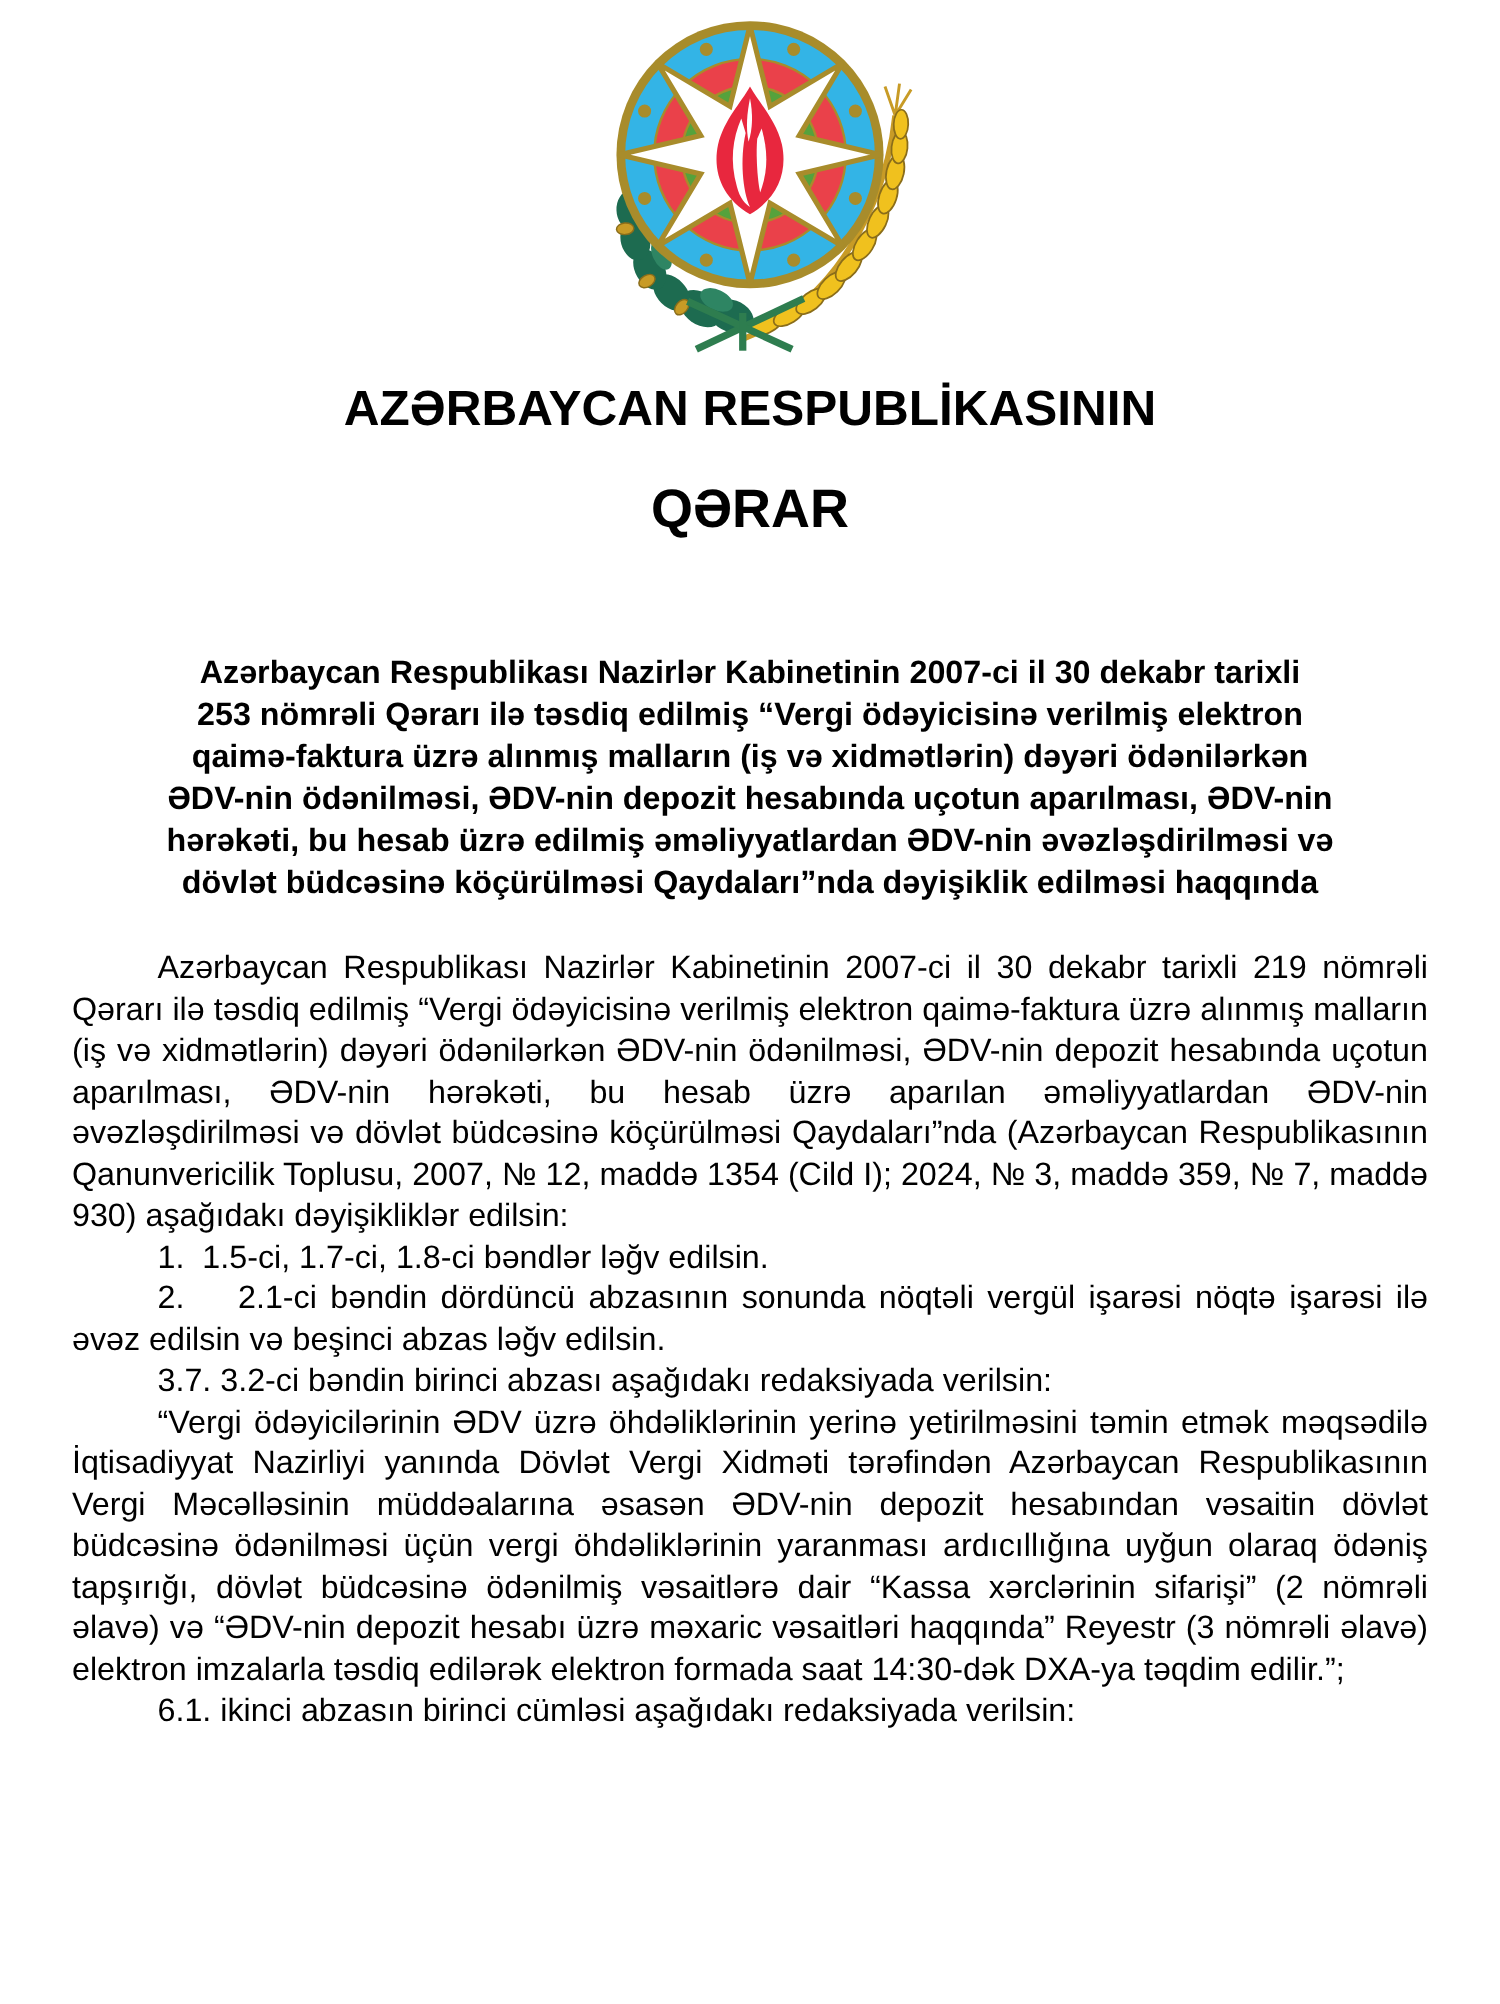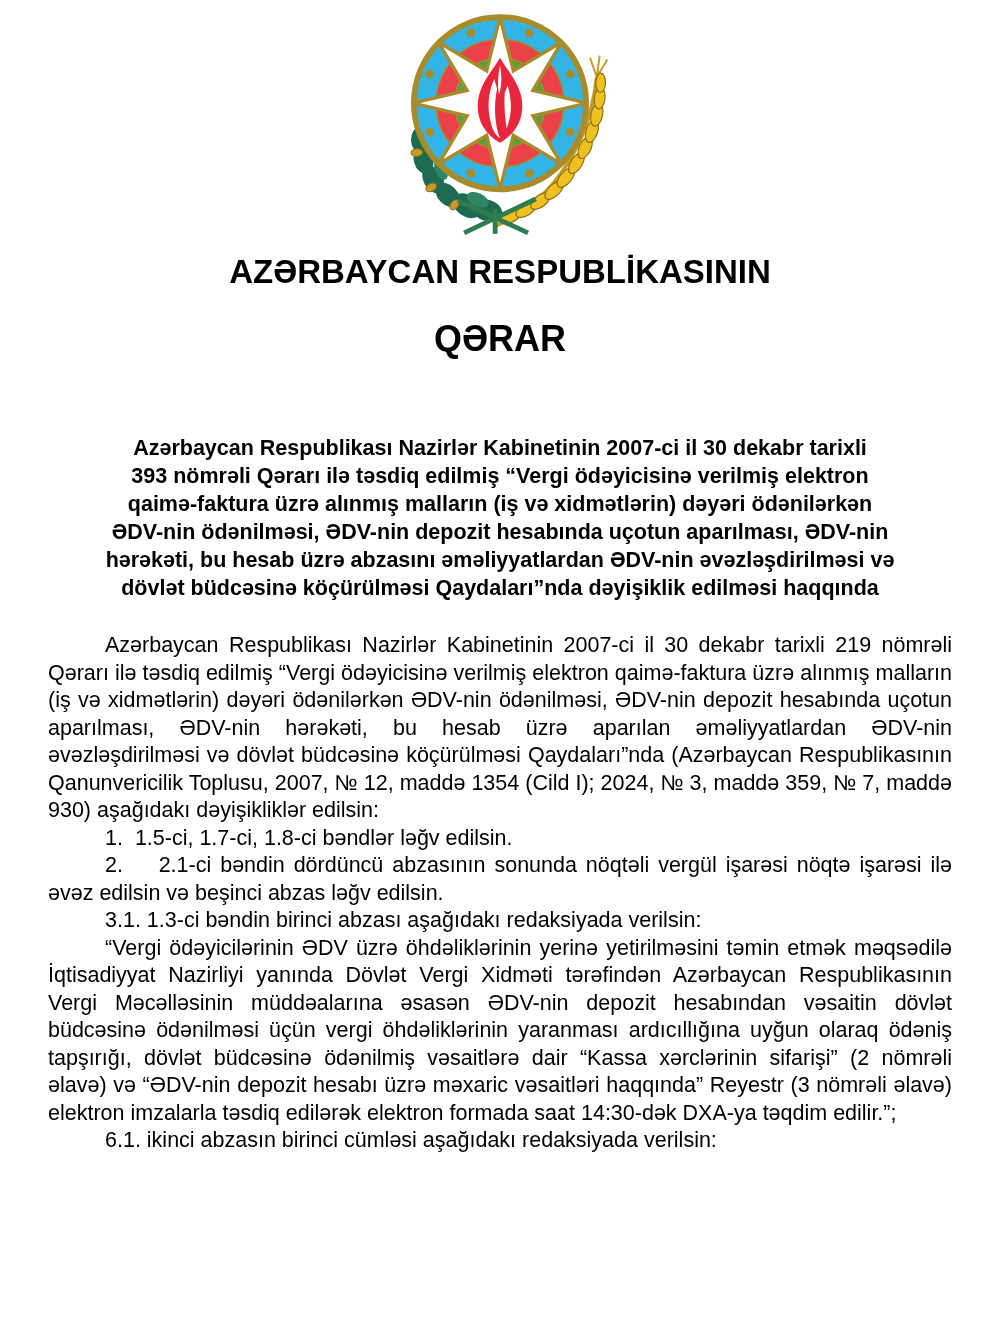--- a/index.html
+++ b/index.html
@@ -147,29 +147,29 @@
   </div>
 
   <h1 class="org-title">
     <span>AZƏRBAYCAN RESPUBLİKASININ</span><br>
   </h1>
 
   <h2 class="doc-type">QƏRAR</h2>
 
   <div class="subject">
     <div>Azərbaycan Respublikası Nazirlər Kabinetinin 2007-ci il 30 dekabr tarixli</div>
-    <div>393 nömrəli Qərarı ilə təsdiq edilmiş “Vergi ödəyicisinə verilmiş elektron</div>
+    <div>253 nömrəli Qərarı ilə təsdiq edilmiş “Vergi ödəyicisinə verilmiş elektron</div>
     <div>qaimə-faktura üzrə alınmış malların (iş və xidmətlərin) dəyəri ödənilərkən</div>
     <div>ƏDV-nin ödənilməsi, ƏDV-nin depozit hesabında uçotun aparılması, ƏDV-nin</div>
-    <div>hərəkəti, bu hesab üzrə abzasını əməliyyatlardan ƏDV-nin əvəzləşdirilməsi və</div>
+    <div>hərəkəti, bu hesab üzrə edilmiş əməliyyatlardan ƏDV-nin əvəzləşdirilməsi və</div>
     <div>dövlət büdcəsinə köçürülməsi Qaydaları”nda dəyişiklik edilməsi haqqında</div>
   </div>
 
   <div class="body-text">
     <p class="para">Azərbaycan Respublikası Nazirlər Kabinetinin 2007-ci il 30 dekabr tarixli 219 nömrəli Qərarı ilə təsdiq edilmiş “Vergi ödəyicisinə verilmiş elektron qaimə-faktura üzrə alınmış malların (iş və xidmətlərin) dəyəri ödənilərkən ƏDV-nin ödənilməsi, ƏDV-nin depozit hesabında uçotun aparılması, ƏDV-nin hərəkəti, bu hesab üzrə aparılan əməliyyatlardan ƏDV-nin əvəzləşdirilməsi və dövlət büdcəsinə köçürülməsi Qaydaları”nda (Azərbaycan Respublikasının Qanunvericilik Toplusu, 2007, № 12, maddə 1354 (Cild I); 2024, № 3, maddə 359, № 7, maddə 930) aşağıdakı dəyişikliklər edilsin:</p>
     <p class="para">1.&nbsp;&nbsp;1.5-ci, 1.7-ci, 1.8-ci bəndlər ləğv edilsin.</p>
     <p class="para">2.&nbsp;&nbsp;&nbsp;&nbsp;2.1-ci bəndin dördüncü abzasının sonunda nöqtəli vergül işarəsi nöqtə işarəsi ilə əvəz edilsin və beşinci abzas ləğv edilsin.</p>
-    <p class="para">3.1. 1.3-ci bəndin birinci abzası aşağıdakı redaksiyada verilsin:</p>
+    <p class="para">3.7. 3.2-ci bəndin birinci abzası aşağıdakı redaksiyada verilsin:</p>
     <p class="para">“Vergi ödəyicilərinin ƏDV üzrə öhdəliklərinin yerinə yetirilməsini təmin etmək məqsədilə İqtisadiyyat Nazirliyi yanında Dövlət Vergi Xidməti tərəfindən Azərbaycan Respublikasının Vergi Məcəlləsinin müddəalarına əsasən ƏDV-nin depozit hesabından vəsaitin dövlət büdcəsinə ödənilməsi üçün vergi öhdəliklərinin yaranması ardıcıllığına uyğun olaraq ödəniş tapşırığı, dövlət büdcəsinə ödənilmiş vəsaitlərə dair “Kassa xərclərinin sifarişi” (2 nömrəli əlavə) və “ƏDV-nin depozit hesabı üzrə məxaric vəsaitləri haqqında” Reyestr (3 nömrəli əlavə) elektron imzalarla təsdiq edilərək elektron formada saat 14:30-dək DXA-ya təqdim edilir.”;</p>
     <p class="para">6.1. ikinci abzasın birinci cümləsi aşağıdakı redaksiyada verilsin:</p>
   </div>
 
 </div>
 
 </body></html>

